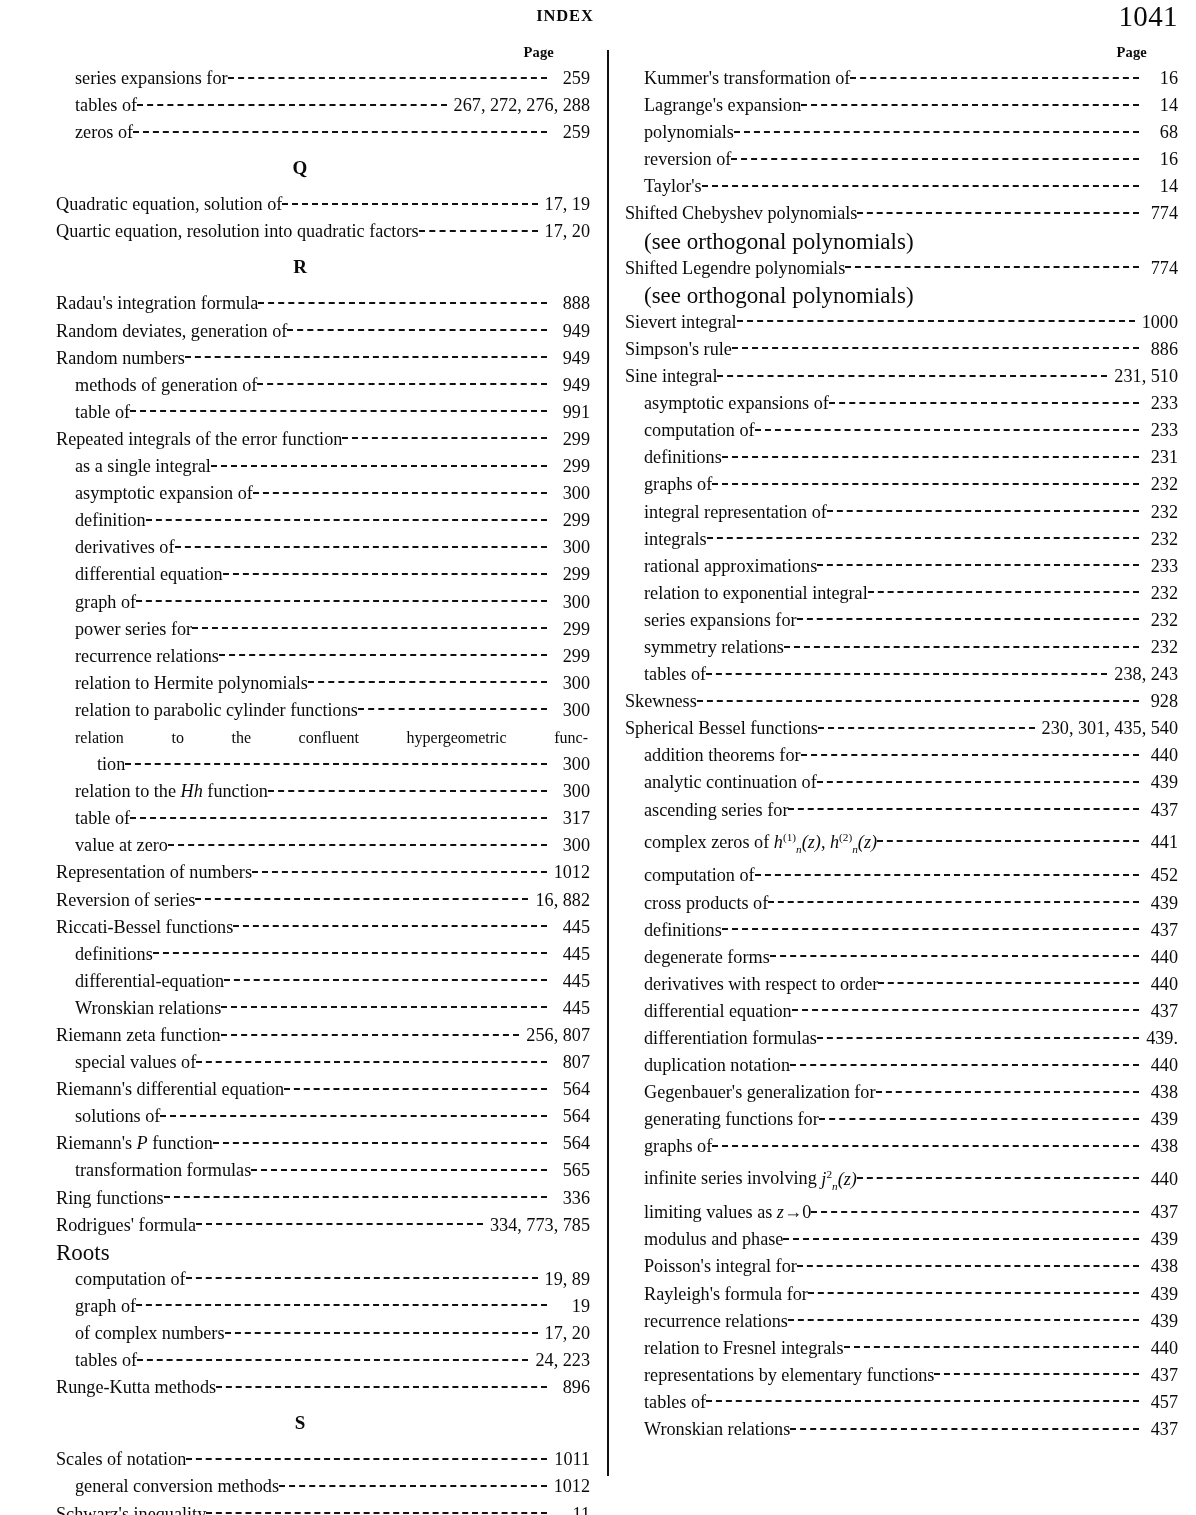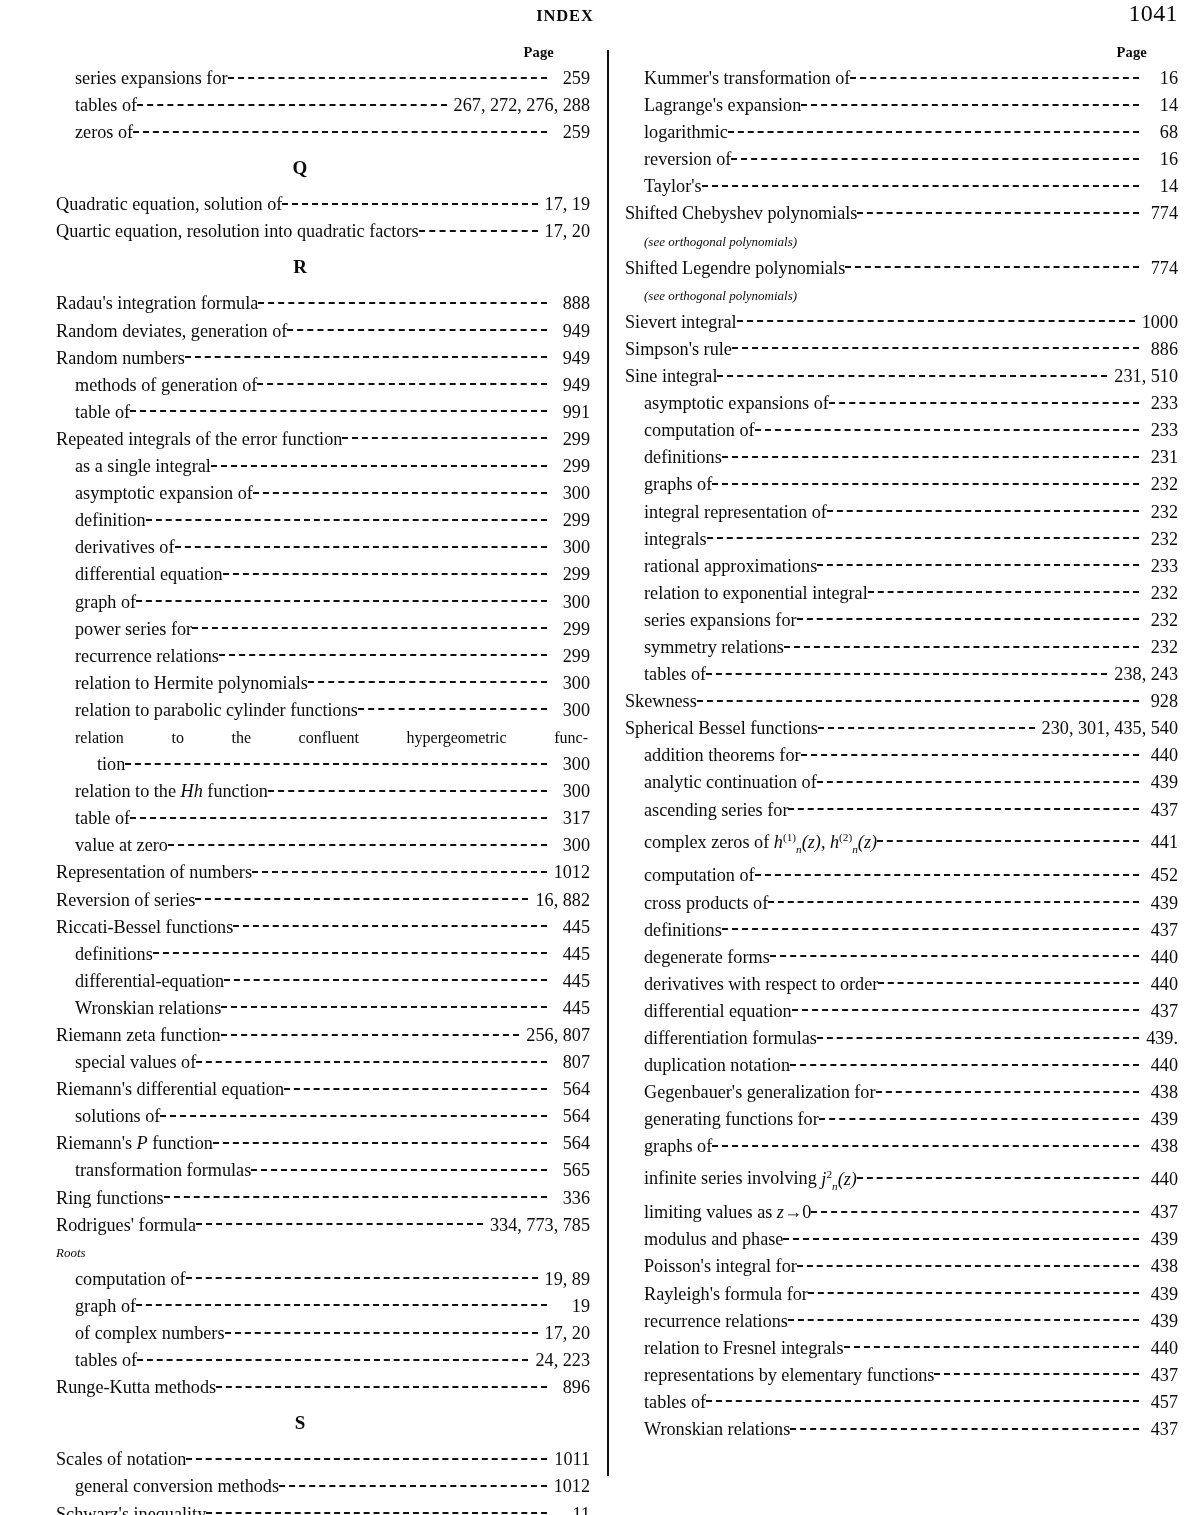--- a/index.html
+++ b/index.html
@@ -30,21 +30,21 @@
     width: 1130px;
     text-align: center;
     font-weight: bold;
     font-size: 16.5px;
     letter-spacing: 0.9px;
   }
   .running-head .folio {
     position: absolute;
     right: 18px;
     top: -6px;
-    font-size: 24px;
+    font-size: 29px;
     letter-spacing: 0.4px;
   }
 
   
   .columns {
     position: absolute;
     top: 44px;
     left: 0;
     width: 1196px;
     display: flex;
@@ -117,24 +117,23 @@
   .col-left  .entry .pg { min-width: 36px; }
   .col-right .entry .pg { min-width: 32px; }
 
   
   .lvl0 { padding-left: 0px; }
   .lvl1 { padding-left: 19px; }
   .lvl2 { padding-left: 41px; }
 
   
   .plain {
-    font-size: 13px;
+    font-size: 23px;
     line-height: 27.1px;
     white-space: nowrap;
-    font-style: italic;
   }
   .plain.lvl1 { padding-left: 19px; }
 
   
   .justified {
     font-size: 16px;
     line-height: 27.1px;
     padding-left: 19px;
     padding-right: 2px;
     text-align: justify;
@@ -419,21 +418,21 @@
           <span class="txt">Kummer's transformation of</span>
           <span class="leader"></span>
           <span class="pg">16</span>
         </div>
         <div class="entry lvl1">
           <span class="txt">Lagrange's expansion</span>
           <span class="leader"></span>
           <span class="pg">14</span>
         </div>
         <div class="entry lvl1">
-          <span class="txt">logarithmic</span>
+          <span class="txt">polynomials</span>
           <span class="leader"></span>
           <span class="pg">68</span>
         </div>
         <div class="entry lvl1">
           <span class="txt">reversion of</span>
           <span class="leader"></span>
           <span class="pg">16</span>
         </div>
         <div class="entry lvl1">
           <span class="txt">Taylor's</span>

